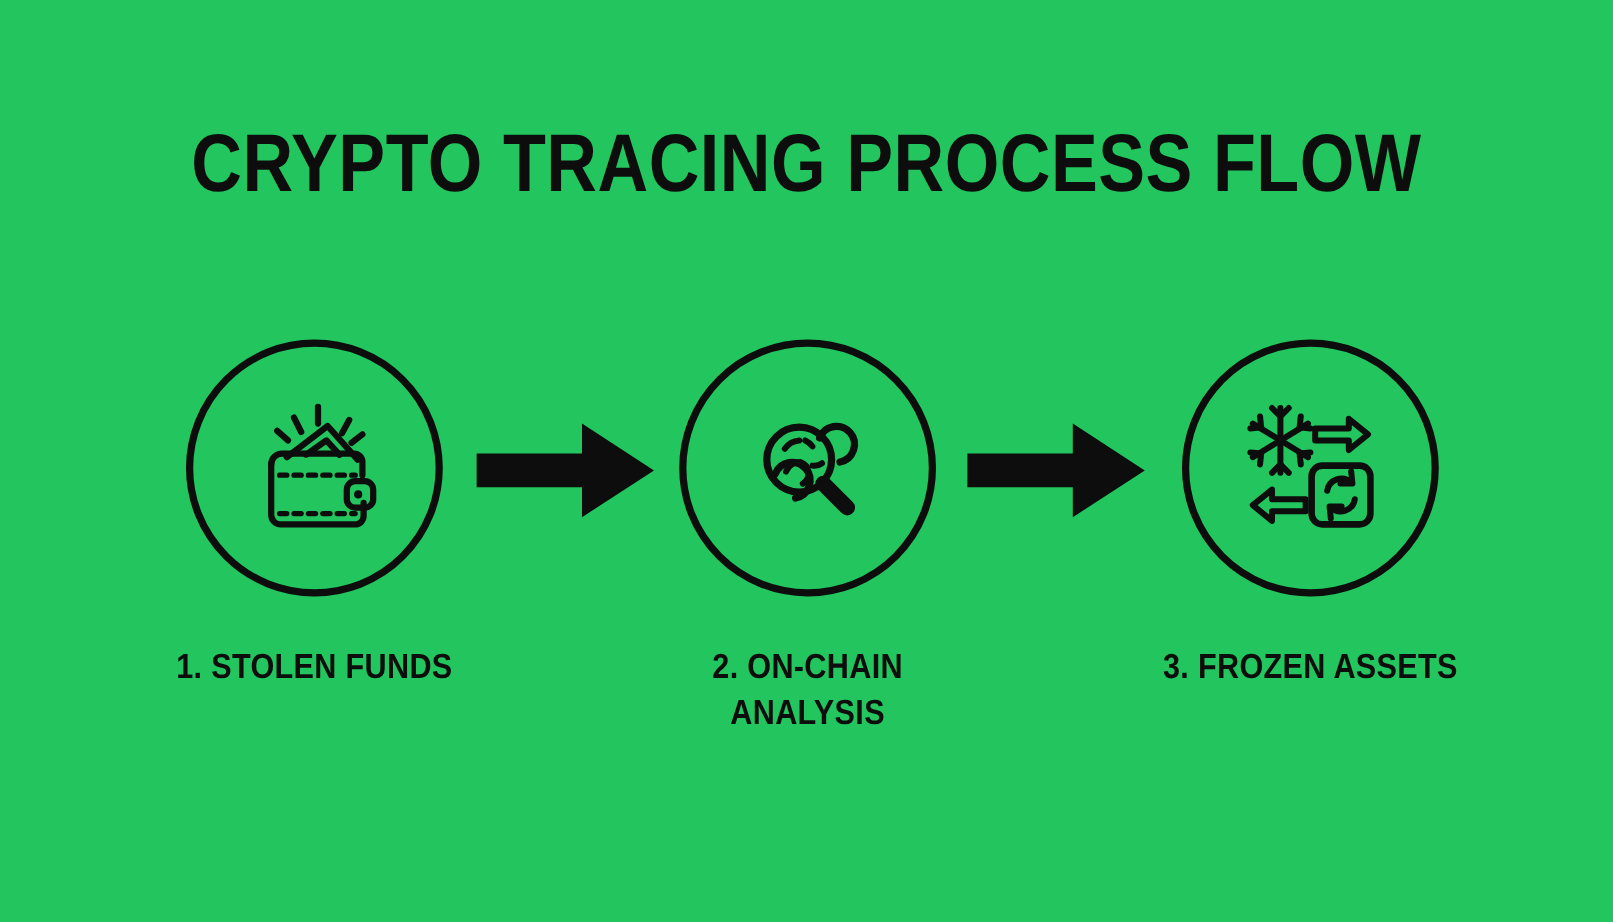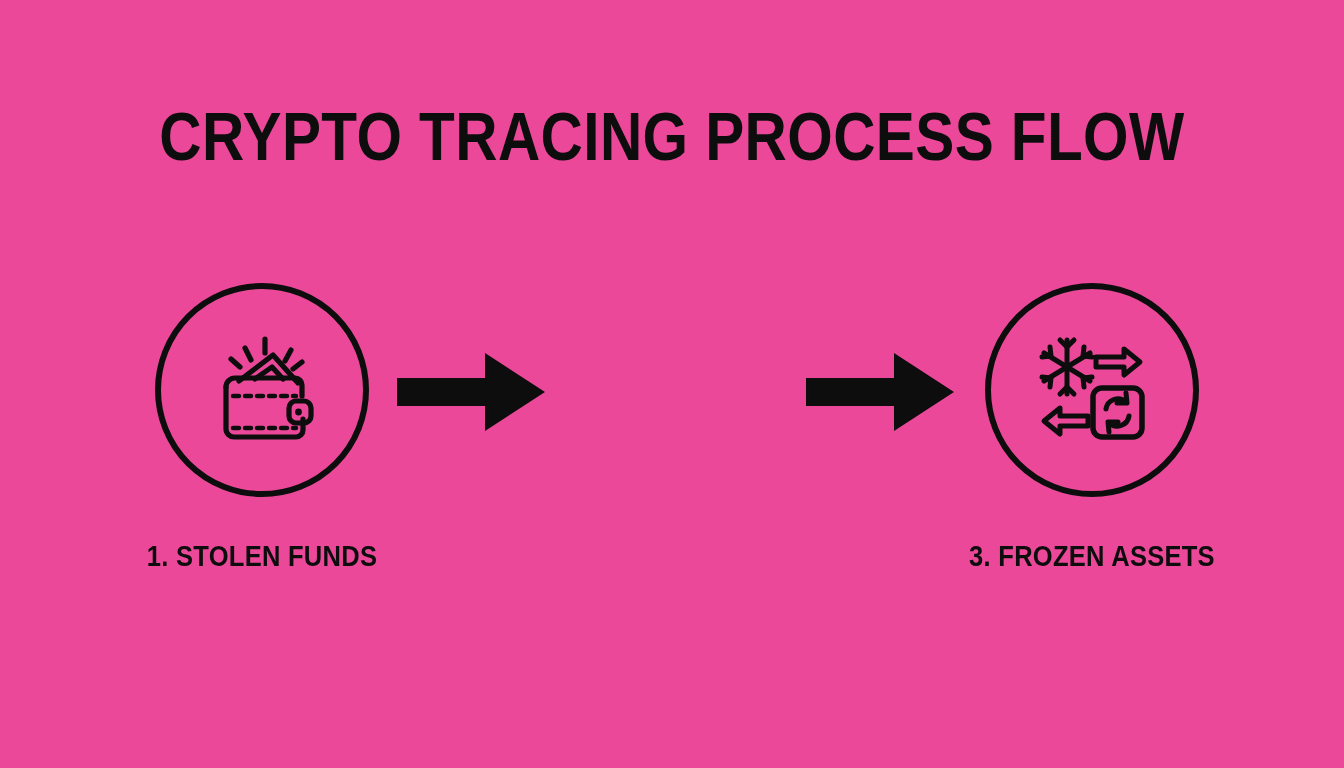--- a/index.html
+++ b/index.html
@@ -11,21 +11,21 @@
     height: 768px;
     background: #fafafa;
     font-family: "Liberation Sans", sans-serif;
     overflow: hidden;
   }
 
   #canvas {
     position: relative;
     width: 1344px;
     height: 768px;
-    background: #ec4899;
+    background: #22c55e;
   }
 
   
   .title {
     position: absolute;
     left: 0;
     top: 96px;
     width: 1344px;
     text-align: center;
     font-family: "Liberation Sans Narrow", "Liberation Sans", sans-serif;
@@ -135,20 +135,41 @@
             <line x1="30" y1="97" x2="93" y2="97" stroke-dasharray="6 6" stroke-width="4.4"></line>
 
             <rect x="86" y="70" width="22" height="22" rx="7"></rect>
             <circle cx="95.5" cy="81" r="3.4" fill="#0d0d0d" stroke="none"></circle>
           </svg>
         </div>
       </div>
       <div class="step-label">1. STOLEN FUNDS</div>
     </div>
 
+    <div class="step s2">
+      <div class="circle">
+        <div class="icon-wrap">
+          <svg viewBox="0 0 118 118" fill="none" stroke="#0d0d0d" stroke-width="6" stroke-linecap="round" stroke-linejoin="round">
+
+            <path d="M69 34 a15 15 0 1 1 17 20"></path>
+            <path d="M49 84 a15 15 0 1 0 -17 -20"></path>
+
+            <circle cx="52" cy="52" r="27"></circle>
+
+            <path d="M72 72 L92 92" stroke-width="13"></path>
+
+            <path d="M40 43 a16 16 0 0 1 12 -7" stroke-width="5"></path>
+            <path d="M57 36 a14 14 0 0 1 6 5" stroke-width="5"></path>
+            <path d="M41 62 a13 13 0 0 1 12 -8 a10 10 0 0 1 2 18" stroke-width="5"></path>
+            <path d="M63 57 a11 11 0 0 0 8 -2" stroke-width="5"></path>
+          </svg>
+        </div>
+      </div>
+      <div class="step-label">2. ON-CHAIN ANALYSIS</div>
+    </div>
 
     <div class="step s3">
       <div class="circle">
         <div class="icon-wrap">
           <svg viewBox="0 0 118 118" fill="none" stroke="#0d0d0d" stroke-width="5" stroke-linecap="round" stroke-linejoin="round">
 
             <g stroke-width="5">
               <line x1="34" y1="9" x2="34" y2="63"></line>
               <line x1="11" y1="22" x2="57" y2="50"></line>
               <line x1="57" y1="22" x2="11" y2="50"></line>

